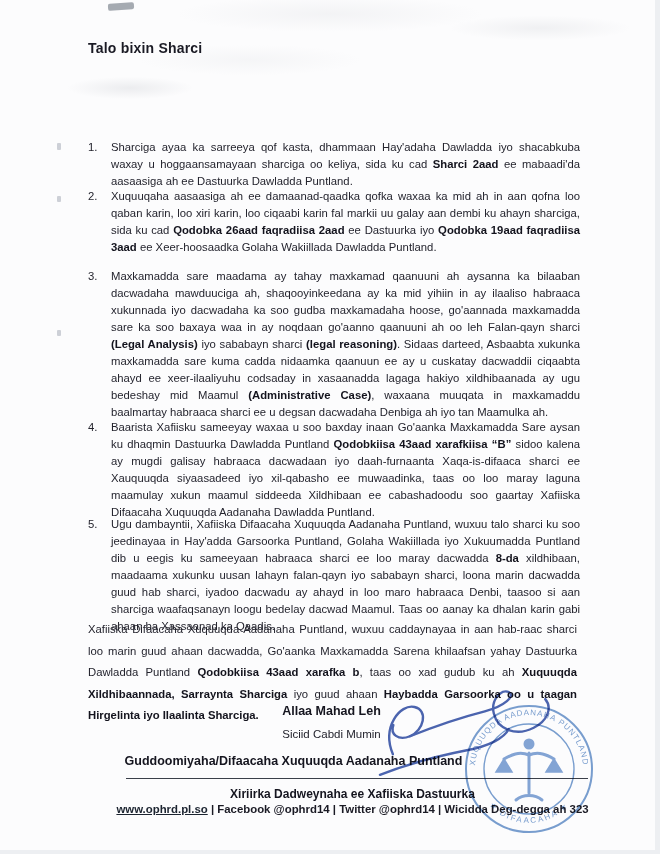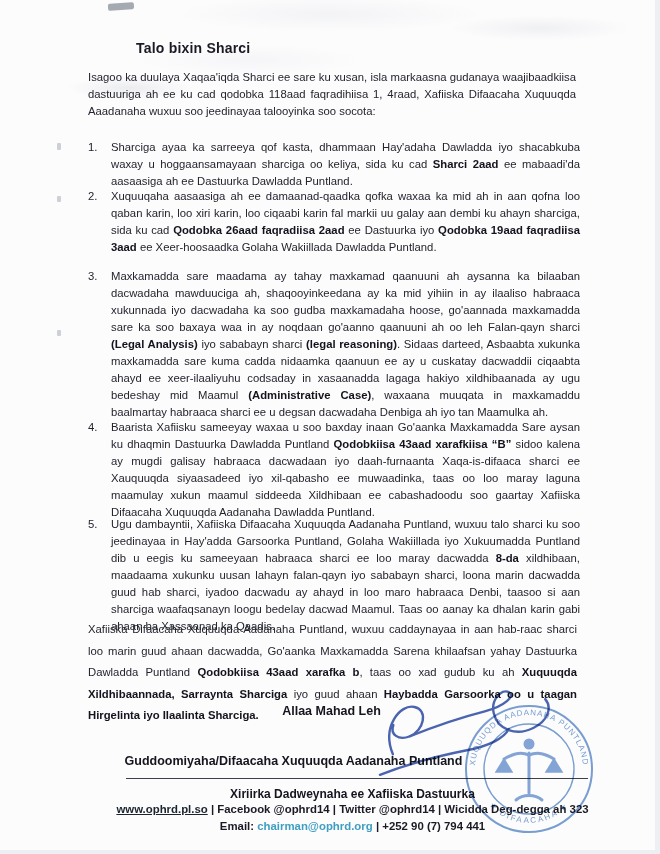--- a/index.html
+++ b/index.html
@@ -8,21 +8,21 @@
     font-family:"Liberation Sans",sans-serif;color:#23232d;
     background:
       radial-gradient(ellipse 90px 16px at 130px 88px, rgba(150,155,165,.16), transparent 70%),
       radial-gradient(ellipse 130px 18px at 540px 28px, rgba(150,155,165,.12), transparent 70%),
       radial-gradient(ellipse 220px 26px at 330px 14px, rgba(160,165,175,.10), transparent 70%),
       radial-gradient(ellipse 160px 22px at 250px 60px, rgba(160,165,175,.08), transparent 70%),
       linear-gradient(#fcfcfd,#fcfcfd);
   }
   .abs{position:absolute;}
   p,h1{margin:0;}
-  .title{font-weight:bold;font-size:14px;color:#1a1a24;letter-spacing:.2px;margin-left:48px;}
+  .title{font-weight:bold;font-size:14px;color:#1a1a24;letter-spacing:.2px;}
   .para{font-size:11.3px;line-height:17px;text-align:justify;color:#24242e;}
   .b{font-weight:bold;color:#13131d;}
   .item{display:flex;}
   .item .num{width:23px;flex:none;font-size:11.3px;line-height:17px;}
   .item .itext{flex:1;}
   .closing{line-height:21.5px;}
   .sigline{text-align:center;}
   .sal{font-weight:bold;font-size:12.5px;color:#15151f;}
   .signame{font-size:11.5px;color:#23232d;}
   .sigtitle{font-weight:bold;font-size:12.5px;color:#15151f;margin-top:8px;}
@@ -43,21 +43,20 @@
 
   <div class="artifact" style="left:108px;top:3px;width:26px;height:7px;transform:rotate(-4deg);opacity:.8;"></div>
   <div class="speck" style="left:57px;top:143px;width:4px;height:7px;"></div>
   <div class="speck" style="left:57px;top:196px;width:4px;height:6px;"></div>
   <div class="speck" style="left:57px;top:330px;width:4px;height:6px;"></div>
   <div class="edgeband" style="right:0;top:0;width:5px;height:854px;"></div>
   <div class="edgeband" style="left:0;bottom:0;width:660px;height:4px;"></div>
 
   <h1 class="abs title" style="left:88px;top:40px;">Talo bixin Sharci</h1>
 
-  <p class="abs para" style="left:88px;top:69px;width:488px;">Isagoo ka duulaya Xaqaa'iqda Sharci ee sare ku xusan, isla markaasna gudanaya waajibaadkiisa dastuuriga ah ee ku cad qodobka 118aad faqradihiisa 1, 4raad, Xafiiska Difaacaha Xuquuqda Aaadanaha wuxuu soo jeedinayaa  talooyinka soo socota:</p>
 
   <div class="abs item" style="left:88px;top:139px;width:492px;">
     <span class="num">1.</span>
     <div class="para itext"><span>Sharciga ayaa ka sarreeya qof kasta, dhammaan Hay'adaha Dawladda iyo shacabkuba waxay u hoggaansamayaan sharciga oo keliya, sida ku cad </span><span class="b">Sharci 2aad</span><span> ee mabaadi'da aasaasiga ah ee Dastuurka Dawladda Puntland.</span></div>
   </div>
 
   <div class="abs item" style="left:88px;top:188px;width:492px;">
     <span class="num">2.</span>
     <div class="para itext"><span>Xuquuqaha aasaasiga ah ee damaanad-qaadka qofka waxaa ka mid ah in aan qofna loo qaban karin, loo xiri karin, loo ciqaabi karin fal markii uu galay aan dembi ku ahayn sharciga, sida ku cad </span><span class="b">Qodobka 26aad faqradiisa 2aad</span><span> ee Dastuurka iyo </span><span class="b">Qodobka 19aad faqradiisa 3aad</span><span> ee Xeer-hoosaadka Golaha Wakiillada Dawladda Puntland.</span></div>
   </div>
@@ -73,26 +72,26 @@
   </div>
 
   <div class="abs item" style="left:88px;top:516px;width:492px;">
     <span class="num">5.</span>
     <div class="para itext"><span>Ugu dambayntii, Xafiiska Difaacaha Xuquuqda Aadanaha Puntland, wuxuu talo sharci ku soo jeedinayaa in  Hay'adda Garsoorka Puntland, Golaha Wakiillada iyo Xukuumadda Puntland dib u eegis ku sameeyaan habraaca sharci ee loo maray dacwadda </span><span class="b">8-da</span><span> xildhibaan,  maadaama xukunku uusan lahayn falan-qayn iyo sababayn  sharci, loona marin dacwadda guud hab sharci, iyadoo dacwadu ay ahayd in loo maro habraaca Denbi, taasoo si aan sharciga waafaqsanayn loogu bedelay dacwad Maamul. Taas oo aanay ka dhalan karin gabi ahaan ba Xassaanad ka Qaadis.</span></div>
   </div>
 
   <p class="abs para closing" style="left:88px;top:619px;width:489px;"><span>Xafiiska Difaacaha Xuquuqda Aadanaha Puntland, wuxuu caddaynayaa in aan hab-raac sharci loo marin guud ahaan dacwadda, Go'aanka Maxkamadda Sarena khilaafsan yahay Dastuurka Dawladda Puntland </span><span class="b">Qodobkiisa 43aad xarafka b</span><span>, taas oo xad gudub ku ah </span><span class="b">Xuquuqda Xildhibaannada, Sarraynta Sharciga</span><span> iyo guud ahaan </span><span class="b">Haybadda Garsoorka oo u taagan Hirgelinta iyo Ilaalinta Sharciga.</span></p>
 
   <div class="abs sigline sal" style="left:88px;top:704px;width:487px;">Allaa Mahad Leh</div>
+  <div class="abs sigline signame" style="left:88px;top:728px;width:487px;">Siciid Cabdi Mumin</div>
   <div class="abs sigline sigtitle" style="left:50px;top:746px;width:487px;">Guddoomiyaha/Difaacaha Xuquuqda Aadanaha Puntland</div>
 
   <div class="abs rule" style="left:126px;top:778px;width:462px;"></div>
   <div class="abs fhead" style="left:100px;top:787px;width:505px;">Xiriirka Dadweynaha ee Xafiiska Dastuurka</div>
   <div class="abs fline" style="left:90px;top:803px;width:525px;"><a class="weblink" href="#">www.ophrd.pl.so</a><span> | Facebook @ophrd14 | Twitter @ophrd14 | Wicidda Deg-degga ah 323</span></div>
-  <div class="abs fline" style="left:90px;top:820px;width:525px;"><span>Email: </span><a class="maillink" href="#">chairman@ophrd.org</a><span> | +252 90 (7) 794 441</span></div>
 
   <svg class="overlay" style="left:372px;top:690px;transform:rotate(-3deg);" width="200" height="90" viewBox="0 0 200 90">
     <g fill="none" stroke="#2d4aa3" stroke-width="2.4" stroke-linecap="round" opacity="0.85">
       <path d="M20,60 C10,32 30,10 44,14 C58,18 52,38 38,43 C26,47 18,40 22,31"></path>
       <path d="M38,43 C64,34 94,26 114,22 C134,18 146,8 139,4 C132,0 120,11 123,25 C126,41 144,49 162,41 C176,35 182,22 175,13"></path>
       <path d="M6,80 C36,70 66,64 94,60 C116,57 132,50 137,41"></path>
     </g>
   </svg>
 
   <svg class="overlay" style="left:462px;top:702px;" width="134" height="134" viewBox="-67 -67 134 134">

